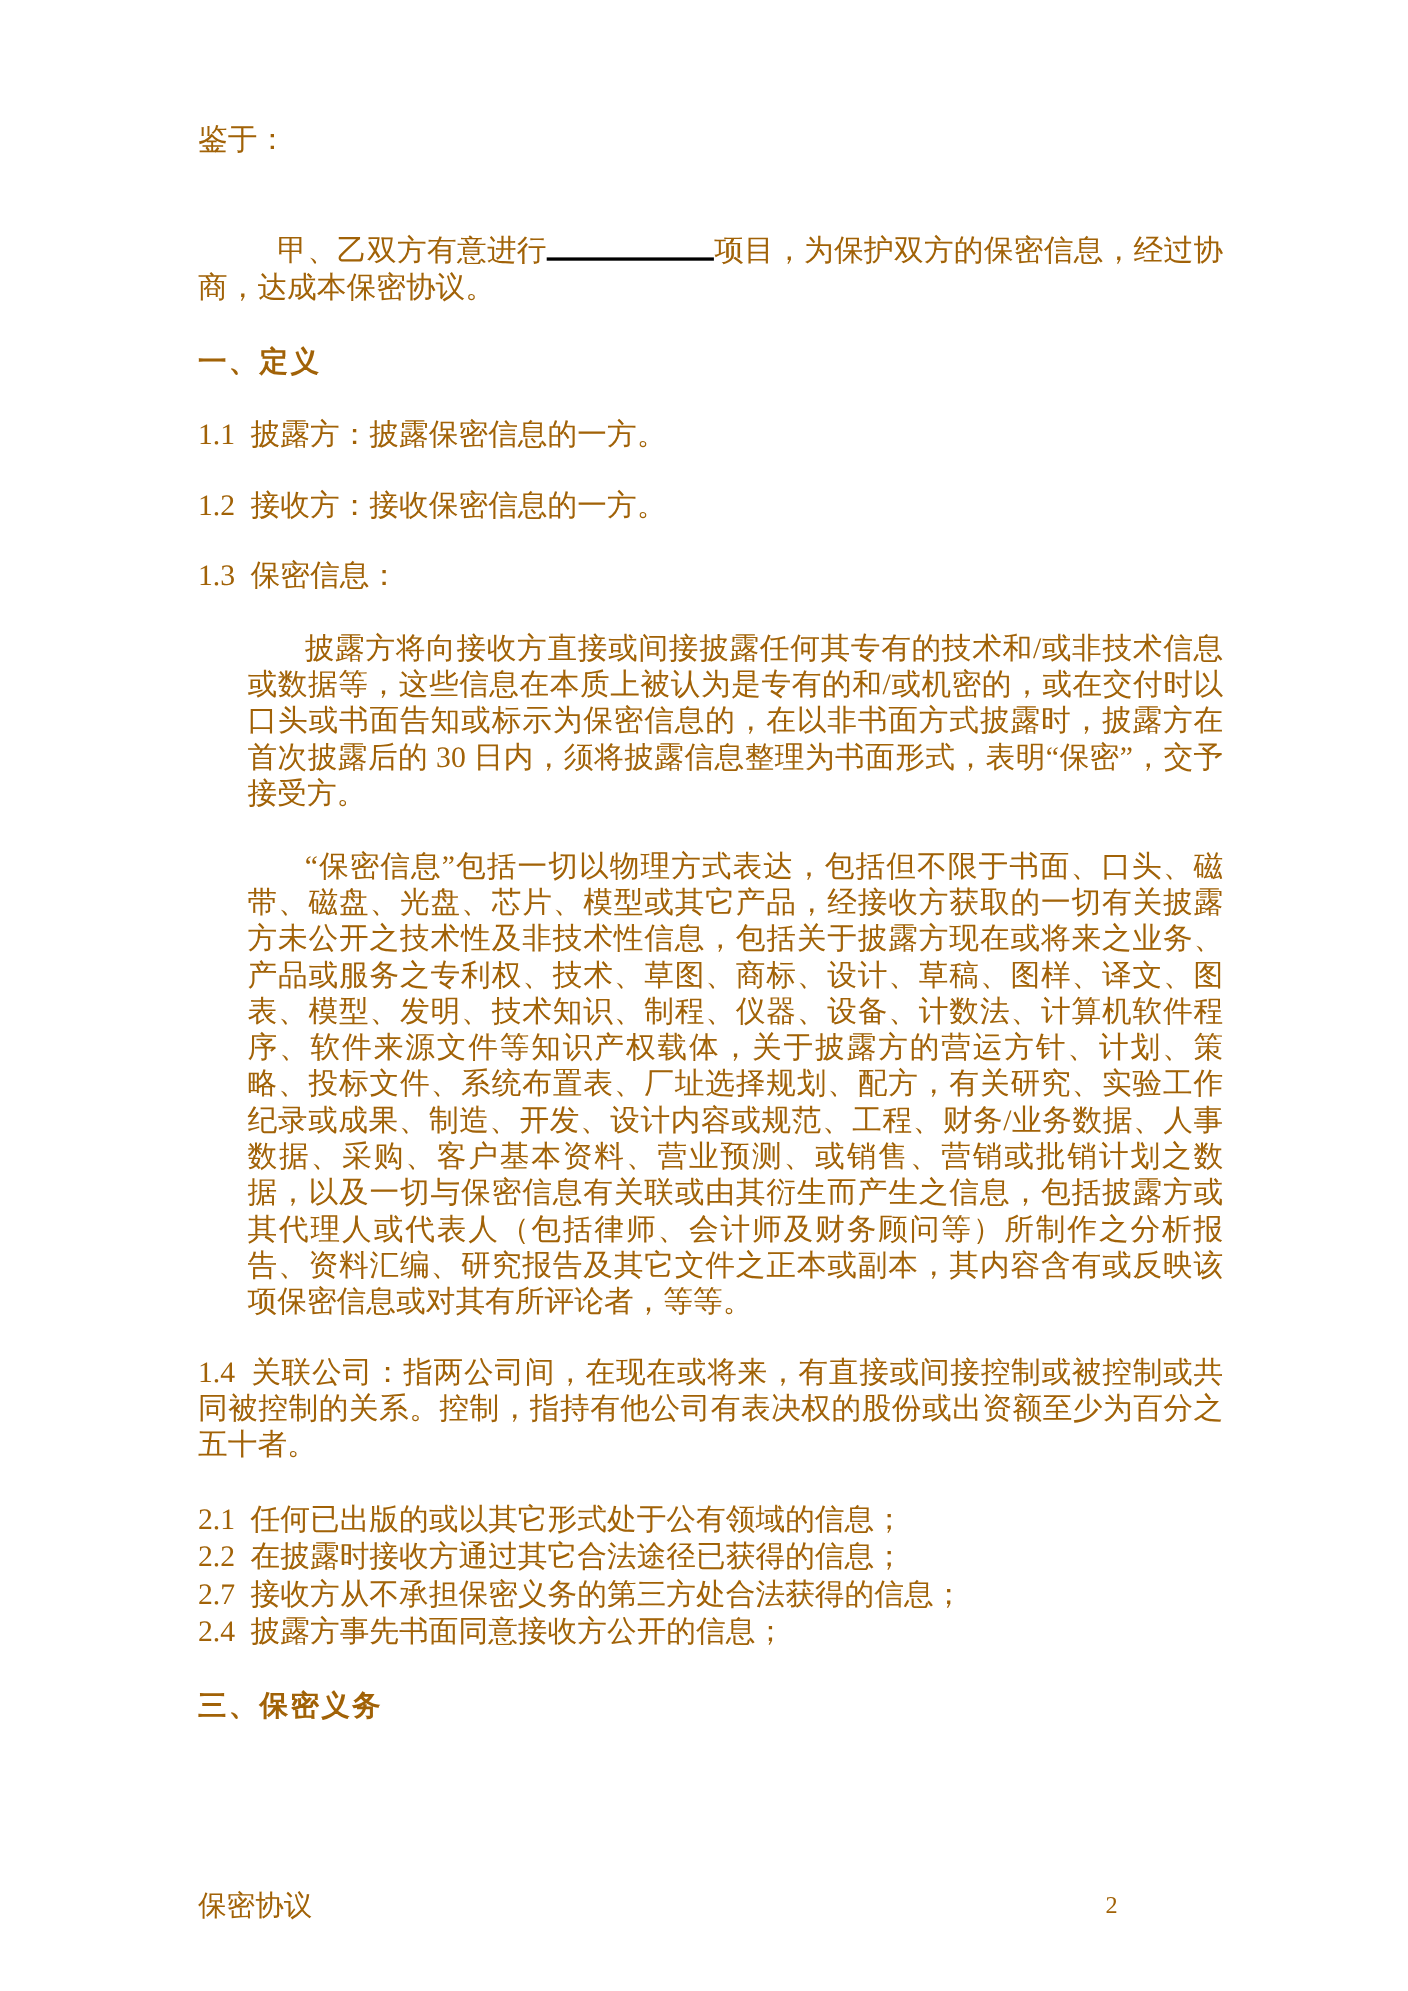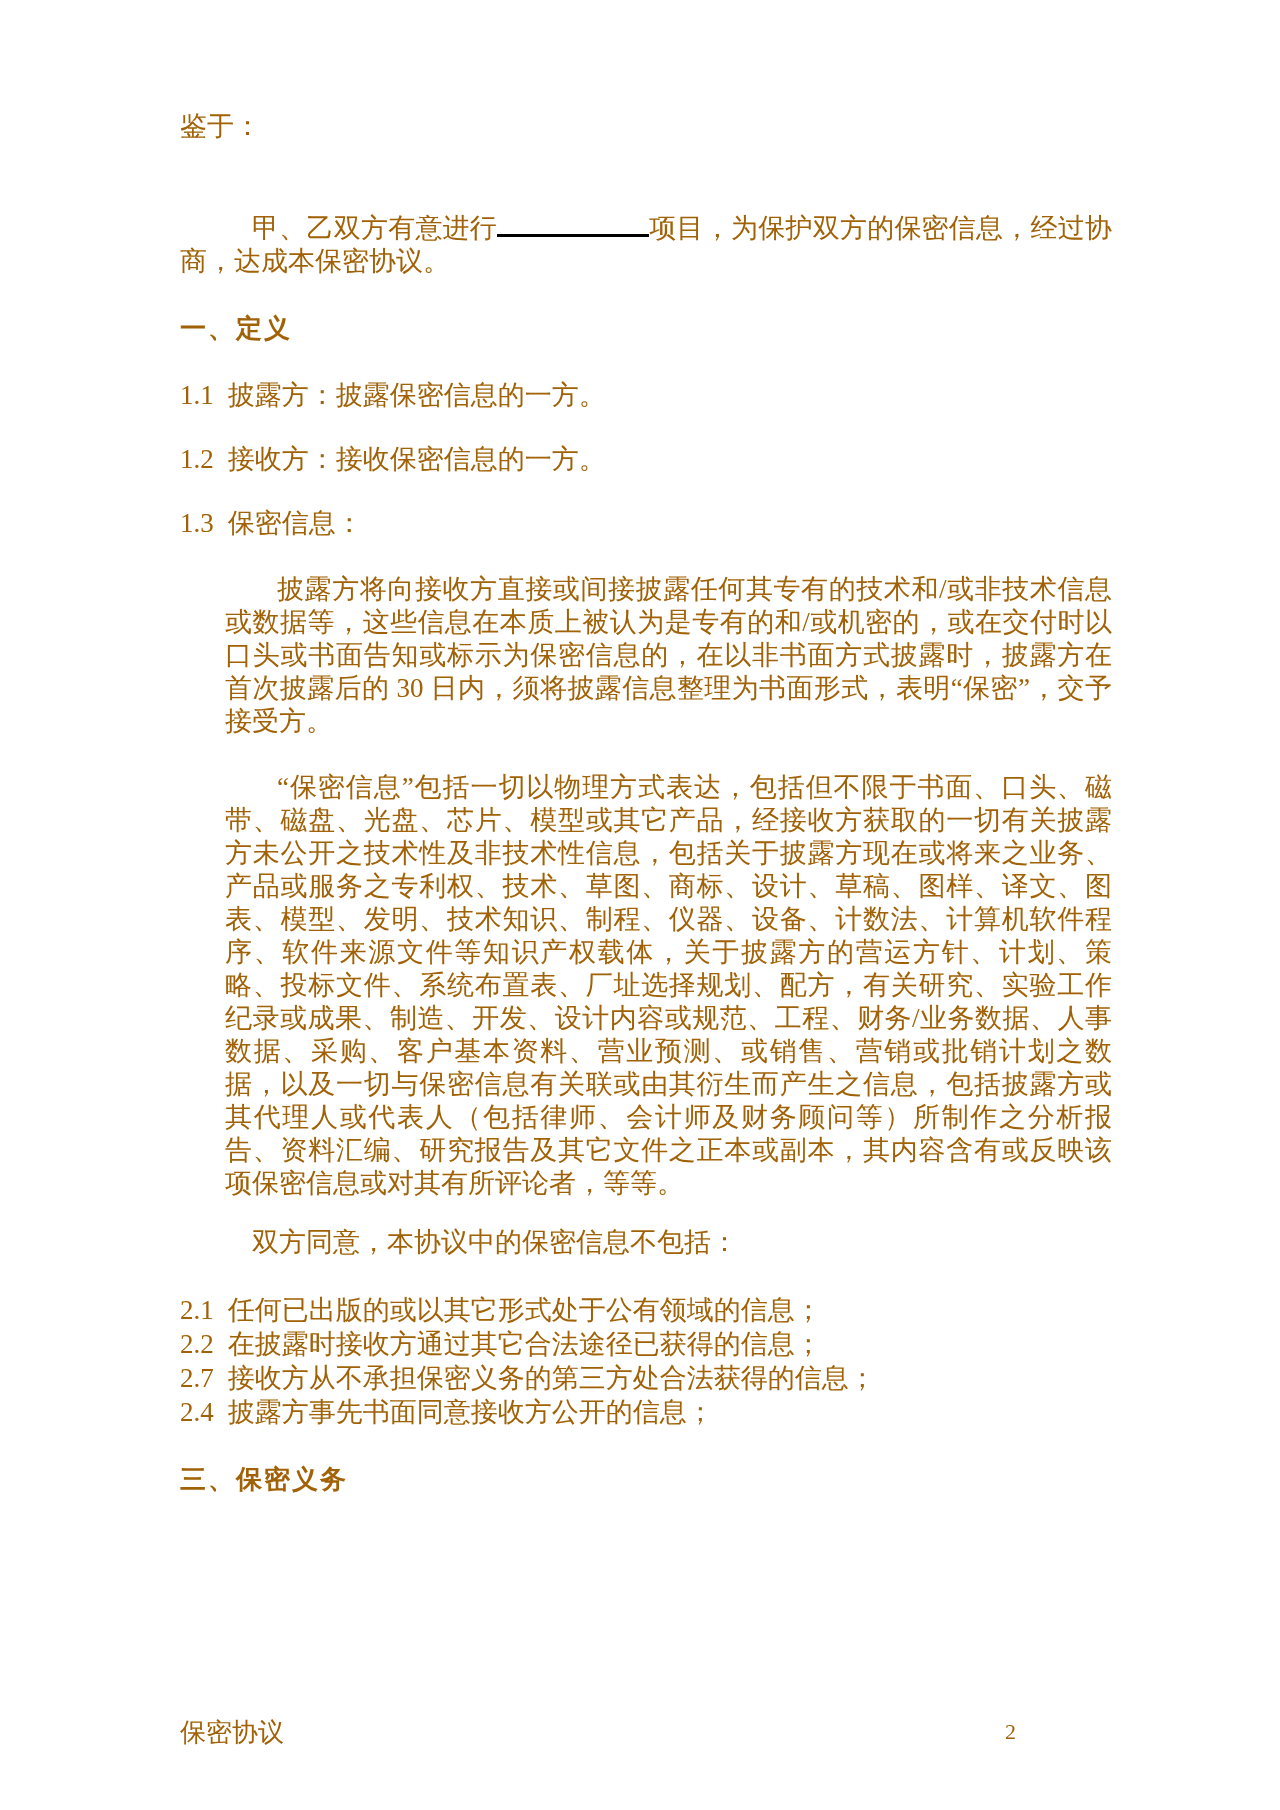--- a/index.html
+++ b/index.html
@@ -78,23 +78,23 @@
     <p class="body clause"><span class="num">1.1</span><span>披露方：披露保密信息的一方。</span></p>
 
     <p class="body clause"><span class="num">1.2</span><span>接收方：接收保密信息的一方。</span></p>
 
     <p class="body clause"><span class="num">1.3</span><span>保密信息：</span></p>
 
     <p class="body quote">披露方将向接收方直接或间接披露任何其专有的技术和/或非技术信息或数据等，这些信息在本质上被认为是专有的和/或机密的，或在交付时以口头或书面告知或标示为保密信息的，在以非书面方式披露时，披露方在首次披露后的 30 日内，须将披露信息整理为书面形式，表明“保密”，交予接受方。</p>
 
     <p class="body quote">“保密信息”包括一切以物理方式表达，包括但不限于书面、口头、磁带、磁盘、光盘、芯片、模型或其它产品，经接收方获取的一切有关披露方未公开之技术性及非技术性信息，包括关于披露方现在或将来之业务、产品或服务之专利权、技术、草图、商标、设计、草稿、图样、译文、图表、模型、发明、技术知识、制程、仪器、设备、计数法、计算机软件程序、软件来源文件等知识产权载体，关于披露方的营运方针、计划、策略、投标文件、系统布置表、厂址选择规划、配方，有关研究、实验工作纪录或成果、制造、开发、设计内容或规范、工程、财务/业务数据、人事数据、采购、客户基本资料、营业预测、或销售、营销或批销计划之数据，以及一切与保密信息有关联或由其衍生而产生之信息，包括披露方或其代理人或代表人（包括律师、会计师及财务顾问等）所制作之分析报告、资料汇编、研究报告及其它文件之正本或副本，其内容含有或反映该项保密信息或对其有所评论者，等等。</p>
 
+    <p class="body clause"><span class="num">1.4</span><span>关联公司：指两公司间，在现在或将来，有直接或间接控制或被控制或共同被控制的关系。控制，指持有他公司有表决权的股份或出资额至少为百分之五十者。</span></p>
 
 
-    <p class="body indent">双方同意，本协议中的保密信息不包括：</p>
 
     <div class="list">
       <p class="body listitem"><span class="num">2.1</span><span>任何已出版的或以其它形式处于公有领域的信息；</span></p>
       <p class="body listitem"><span class="num">2.2</span><span>在披露时接收方通过其它合法途径已获得的信息；</span></p>
       <p class="body listitem"><span class="num">2.7</span><span>接收方从不承担保密义务的第三方处合法获得的信息；</span></p>
       <p class="body listitem"><span class="num">2.4</span><span>披露方事先书面同意接收方公开的信息；</span></p>
     </div>
 
     <h2 class="sec-heading">三、保密义务</h2>
 

